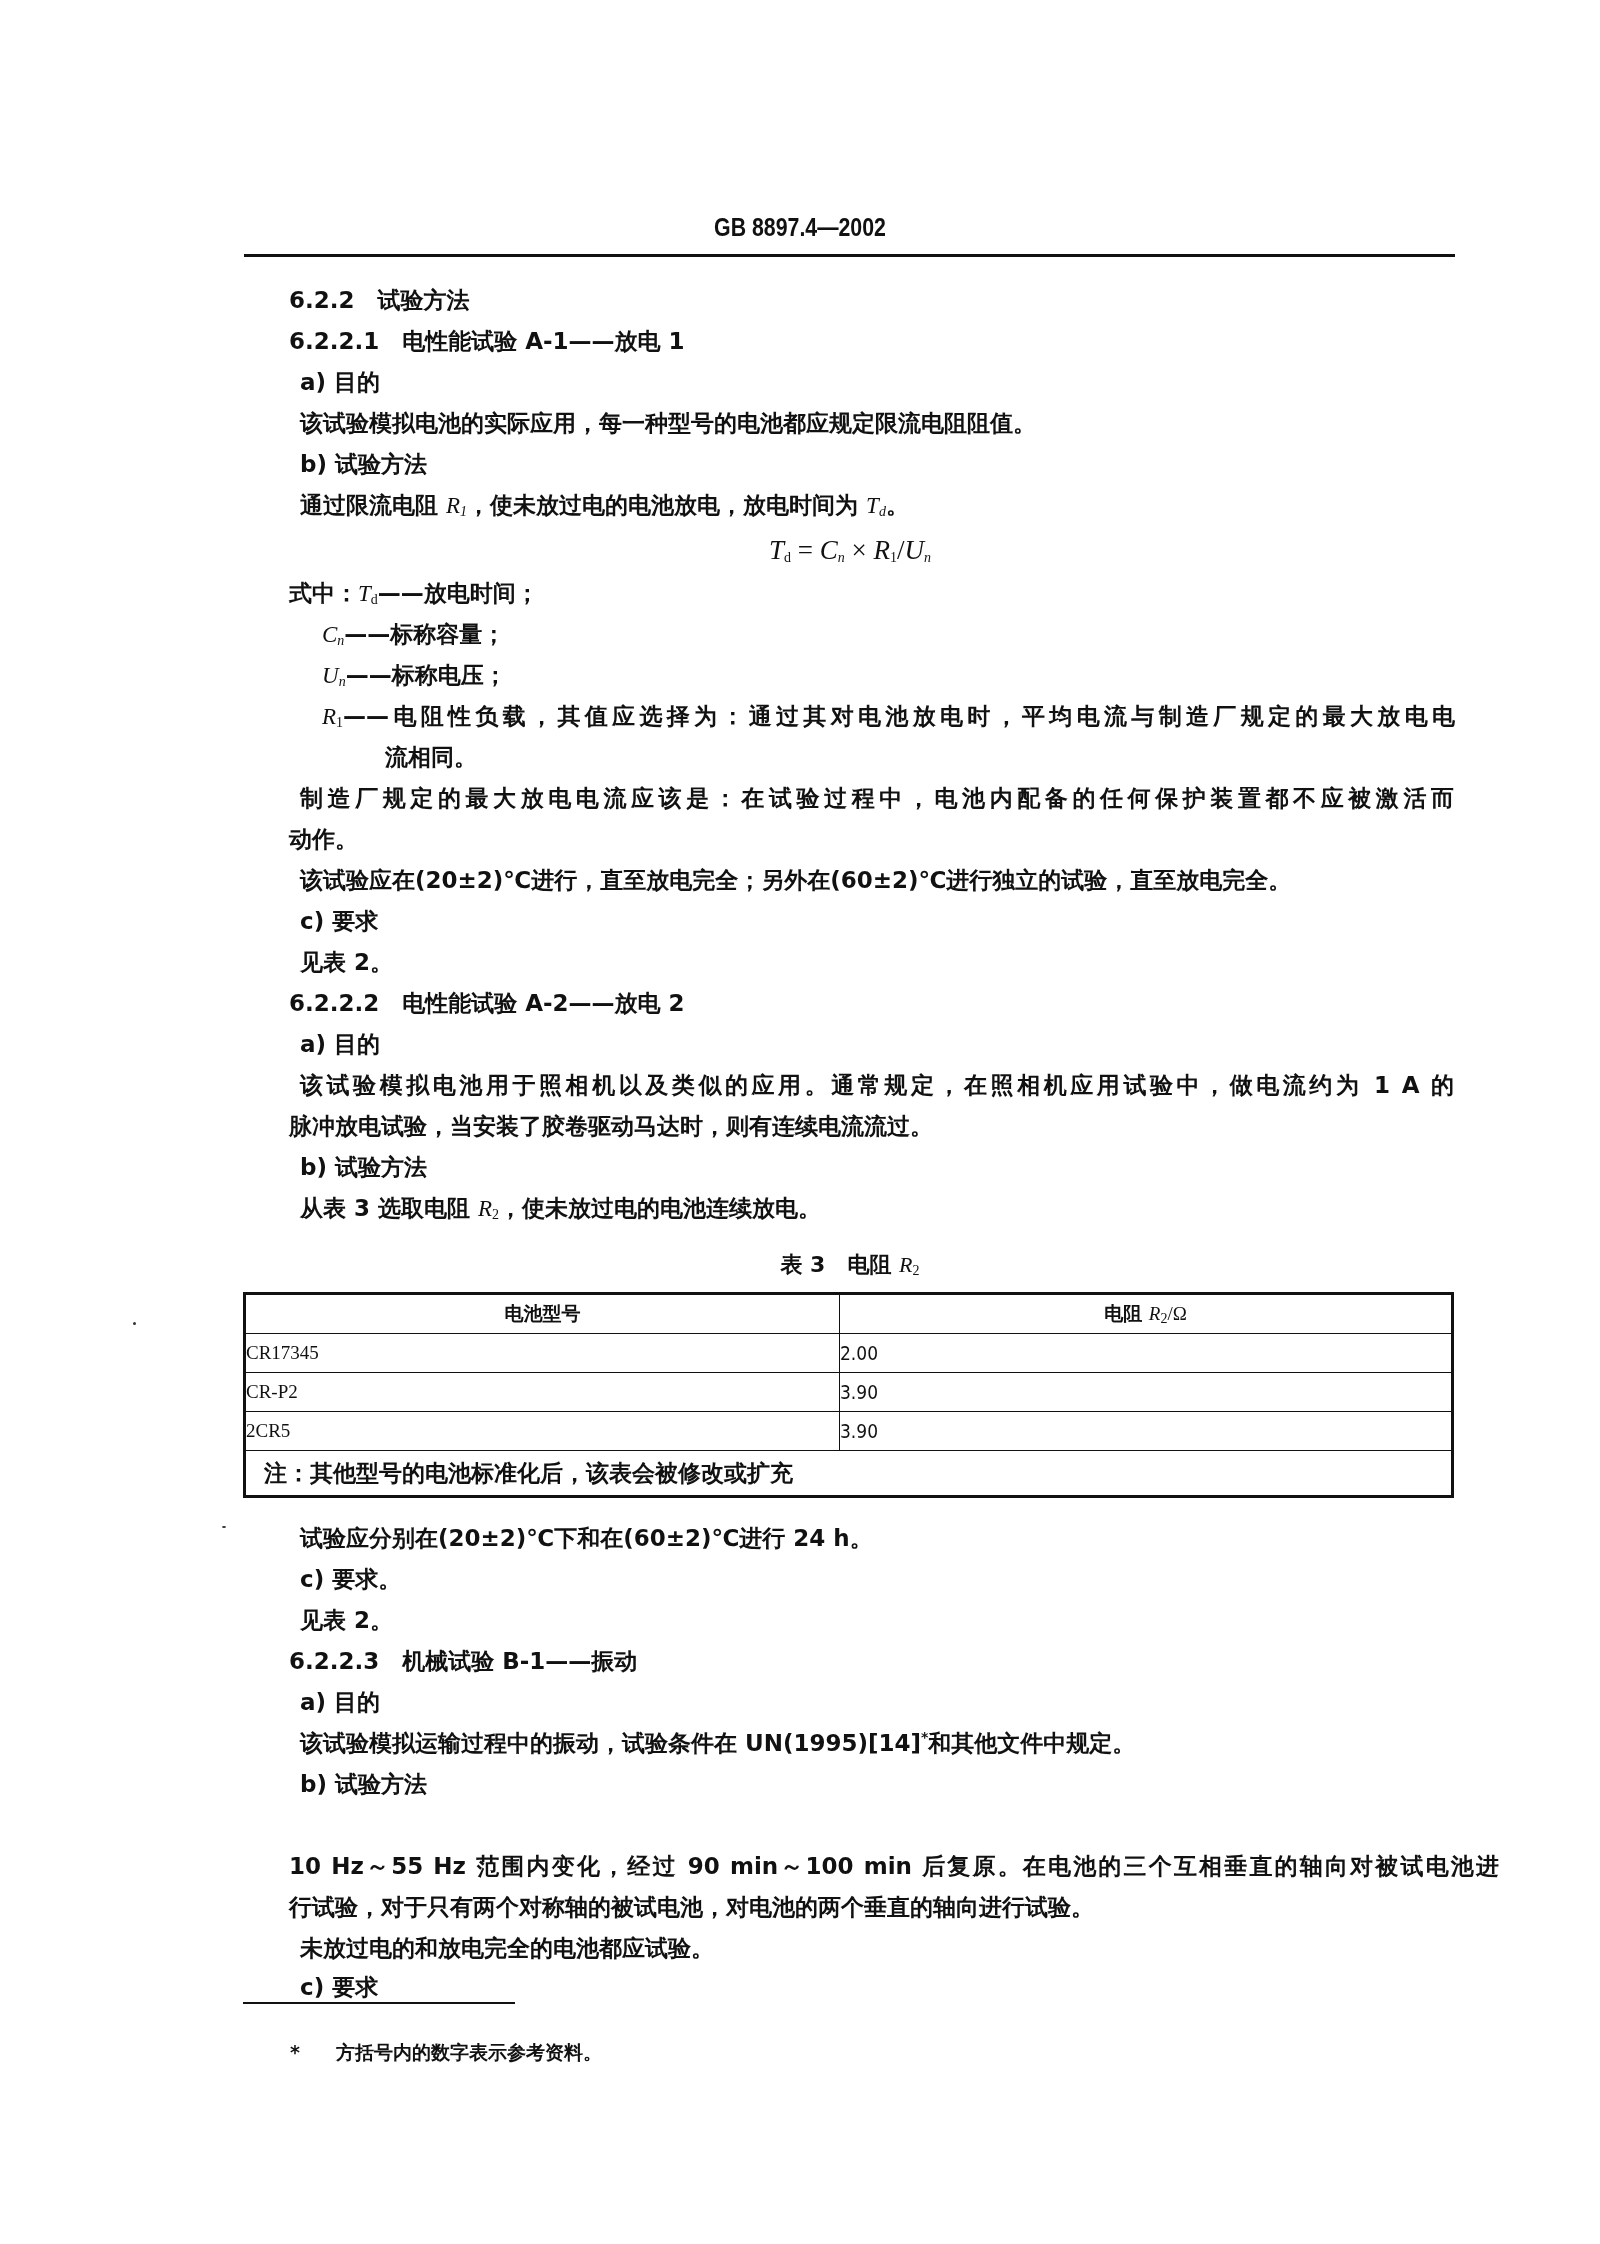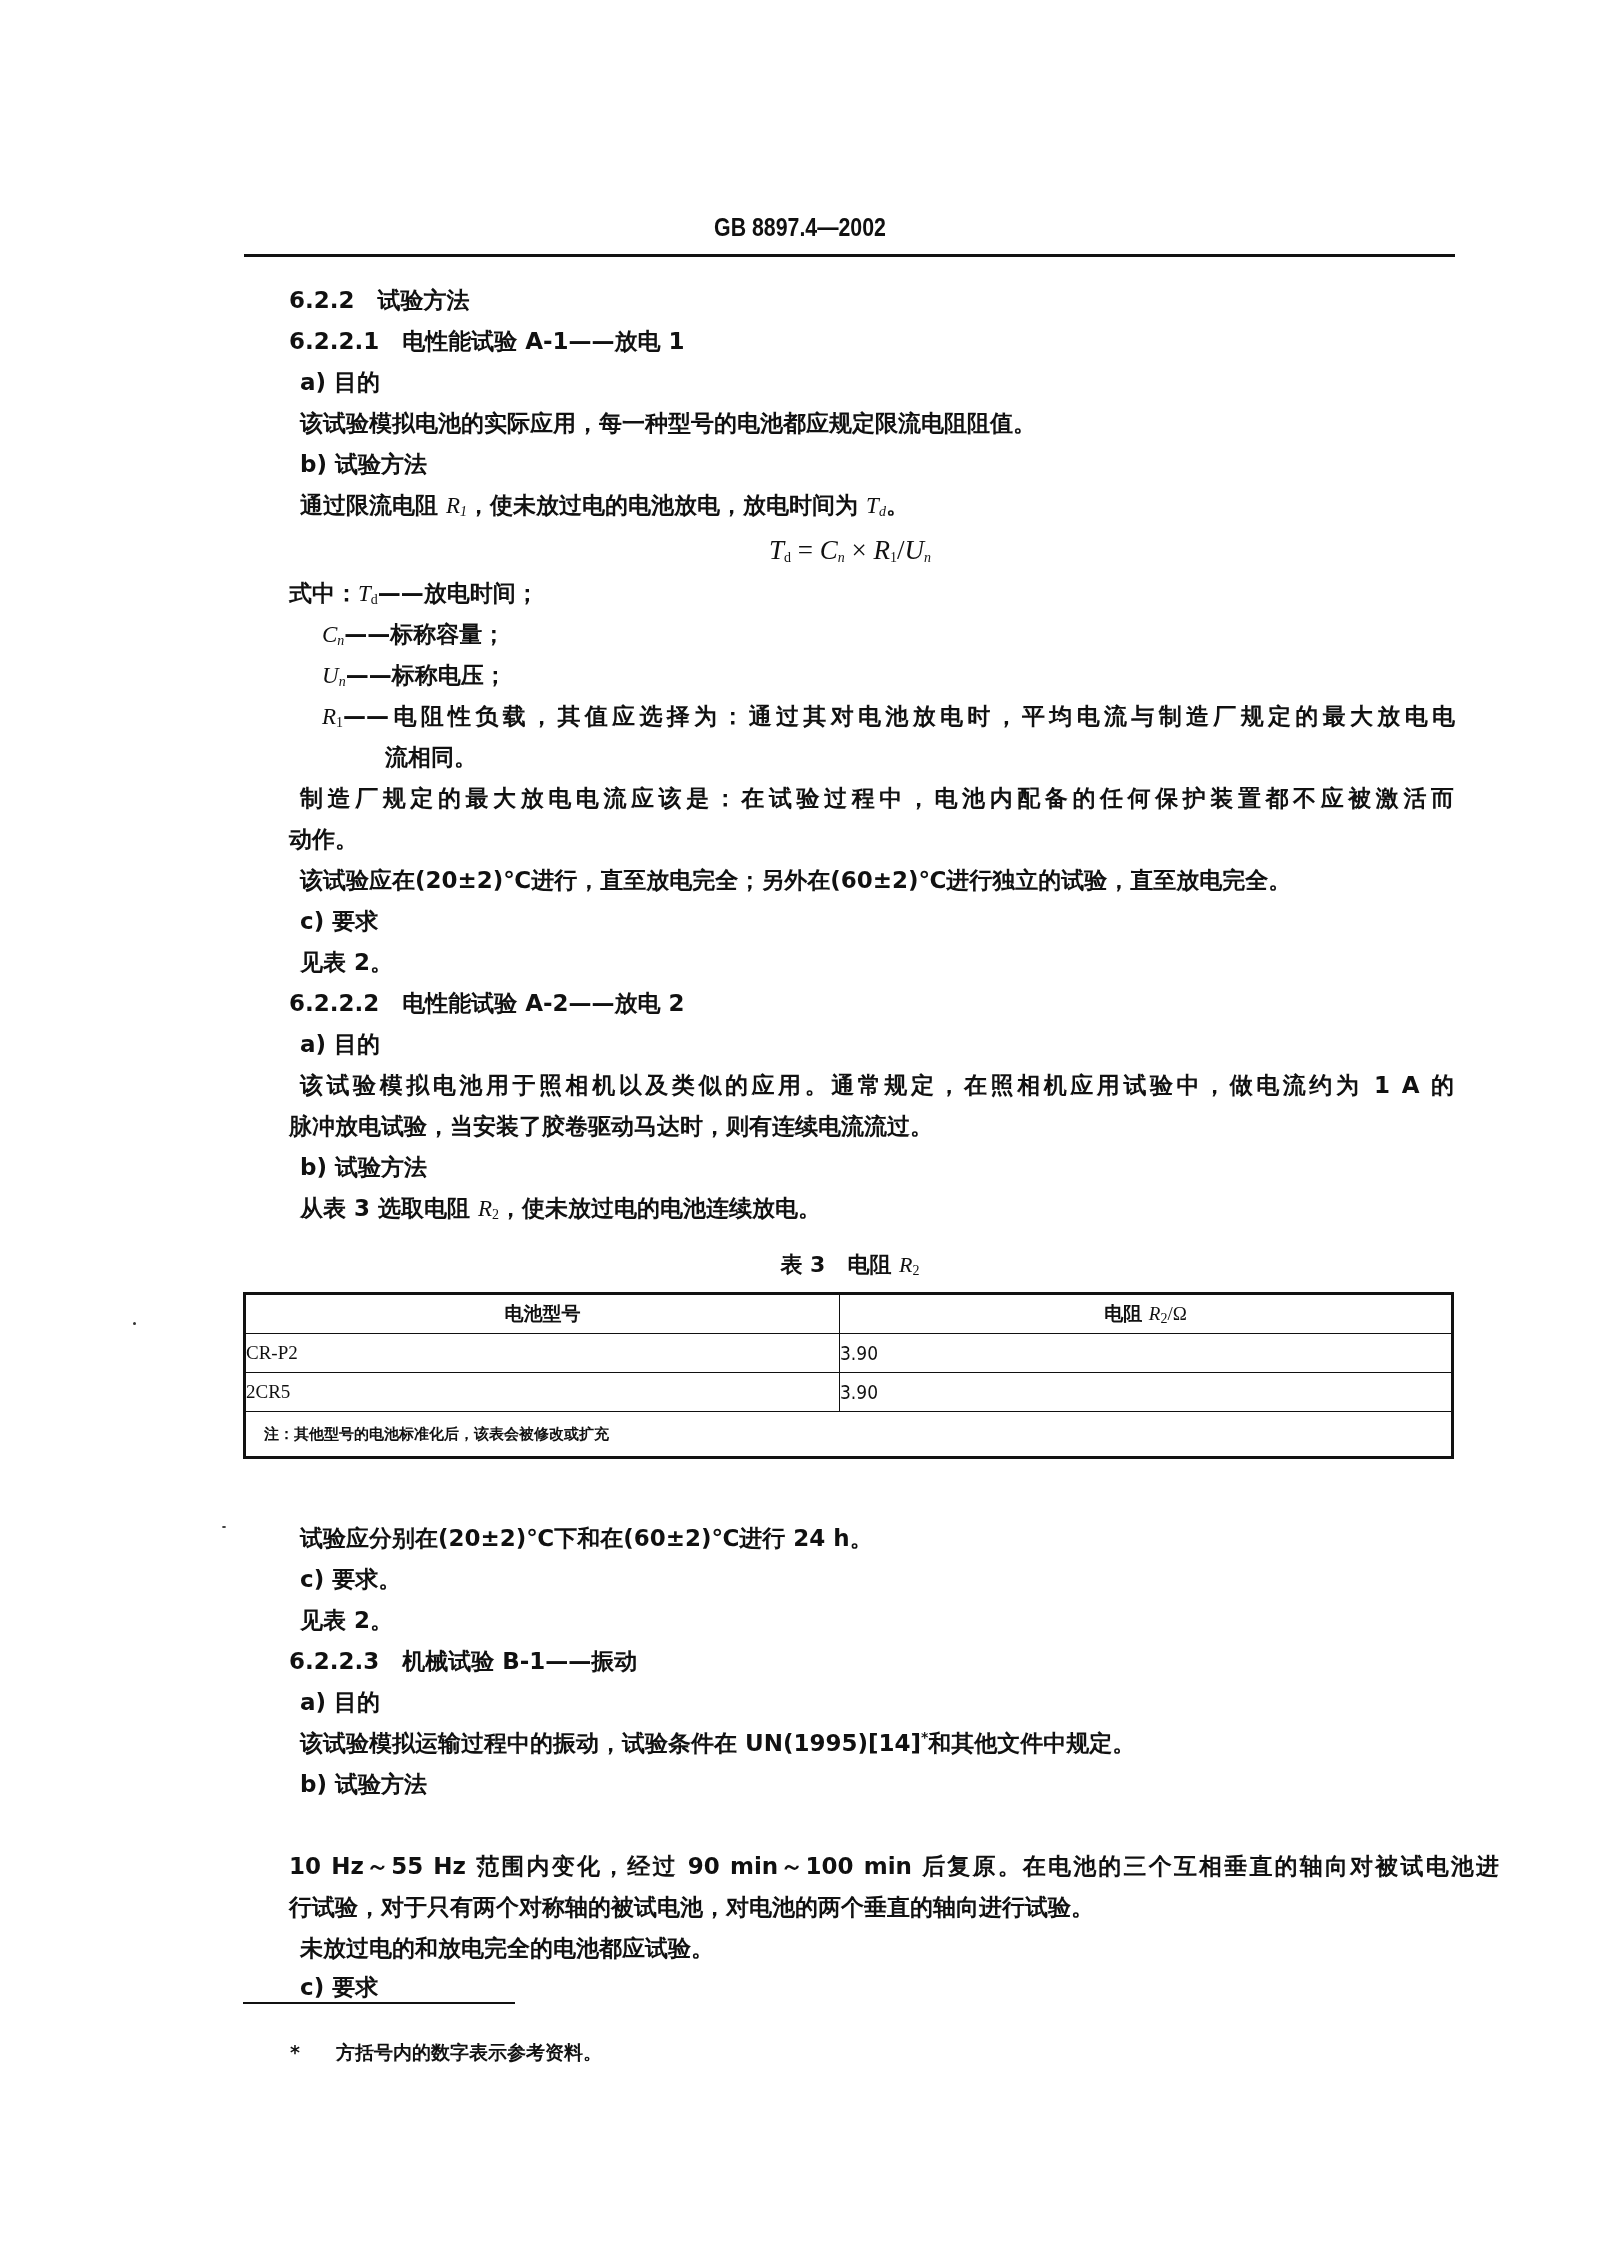--- a/index.html
+++ b/index.html
@@ -43,21 +43,21 @@
   }
   table.spec {
     position: absolute; left: 243px; top: 1292px; width: 1211px; border-collapse: collapse;
     border: 3px solid #111; font-size: 19px;
   }
   table.spec td, table.spec th {
     border: 1.5px solid #111; height: 38px; padding: 0; 
     font-weight: normal;
   }
   table.spec th { font-weight: bold; }
-  table.spec td.note { text-align: left; padding-left: 18px; font-weight: bold; font-size: 15px; height: 44px; }
+  table.spec td.note { text-align: left; padding-left: 18px; font-weight: bold; font-size: 23px; height: 44px; }
   .col1 { width: 593px; }
   .footnote-rule { position: absolute; left: 243px; width: 272px; top: 2002px; height: 2px; background: #111; }
   .footnote { position: absolute; left: 290px; top: 2040px; font-size: 19px; font-weight: bold; white-space: nowrap; }
   .footnote .star { display: inline-block; width: 46px; }
   .speck { position: absolute; width: 3px; height: 3px; background: #333; border-radius: 50%; }
 </style>
 </head>
 <body>
 
 <div class="page">
@@ -116,20 +116,24 @@
     <span>表 3　电阻 </span><span class="it">R</span><sub class="serif">2</sub>
   </div>
 
   <table class="spec">
     <tbody>
         <tr>
       <th class="col1">电池型号</th>
       <th><span>电阻 </span><span class="it">R</span><sub class="serif">2</sub><span class="serif">/Ω</span></th>
     </tr>
     <tr>
+      <td class="serif">CR17345</td>
+      <td class="num">2.00</td>
+    </tr>
+    <tr>
       <td class="serif">CR-P2</td>
       <td class="num">3.90</td>
     </tr>
     <tr>
       <td class="serif">2CR5</td>
       <td class="num">3.90</td>
     </tr>
     <tr>
       <td class="note" colspan="2">注：其他型号的电池标准化后，该表会被修改或扩充</td>
     </tr>

